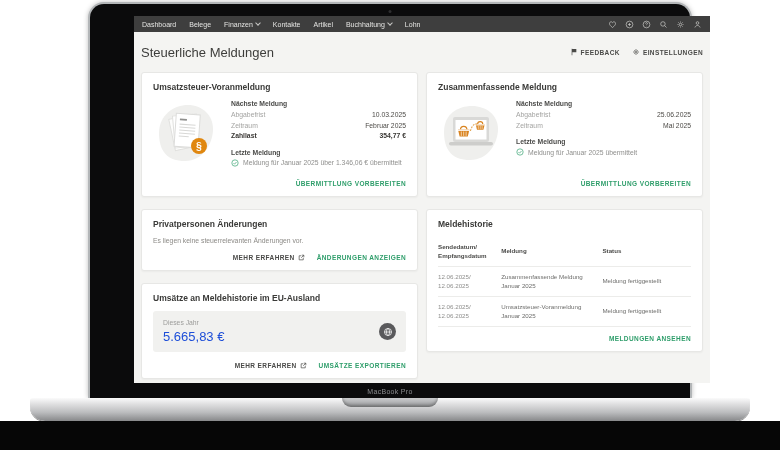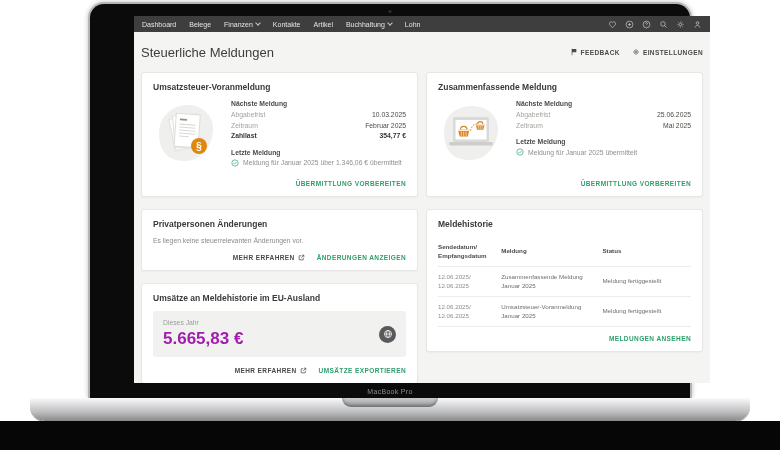--- a/index.html
+++ b/index.html
@@ -55,21 +55,21 @@
   .kv.bold, .kv.bold .v{font-weight:bold;color:#3a3835;}
   .last-block{margin-top:7px;}
   .status-line{display:flex;align-items:center;gap:4px;font-size:6.8px;color:#8f8f8d;margin-top:1px;}
   .card-actions{display:flex;justify-content:flex-end;align-items:center;gap:12px;margin-top:10px;}
   .link-green{color:#2f9e6b;font-size:6.5px;font-weight:bold;letter-spacing:.4px;cursor:pointer;white-space:nowrap;}
   .link-dark{color:#4a4a48;font-size:6.5px;font-weight:bold;letter-spacing:.4px;cursor:pointer;display:flex;align-items:center;gap:3px;white-space:nowrap;}
   .card-body-text{font-size:6.8px;color:#8c8a86;}
 
   .amount-box{background:#f1f1ef;border-radius:3px;padding:8px 10px;display:flex;justify-content:space-between;align-items:center;}
   .amount-label{font-size:6.8px;color:#9c9c9a;margin-bottom:3px;}
-  .amount-value{font-size:17px;font-weight:700;color:#a21caf;}
+  .amount-value{font-size:13px;font-weight:400;color:#1d4ed8;}
   .globe-btn{width:17px;height:17px;border-radius:50%;background:#59595b;display:flex;align-items:center;justify-content:center;cursor:pointer;flex:0 0 17px;}
 
   
   .tbl{width:100%;}
   .tr{display:flex;align-items:center;border-bottom:1px solid #ececea;padding:6px 0;}
   .tr.head{color:#4a4a48;font-weight:bold;}
   .c1{width:25%;font-size:6.2px;line-height:8.5px;}
   .c2{width:40%;font-size:6.2px;line-height:8.5px;}
   .c3{width:35%;font-size:6.2px;line-height:8.5px;}
   .tr:not(.head) .c1{color:#8f8f8d;}

